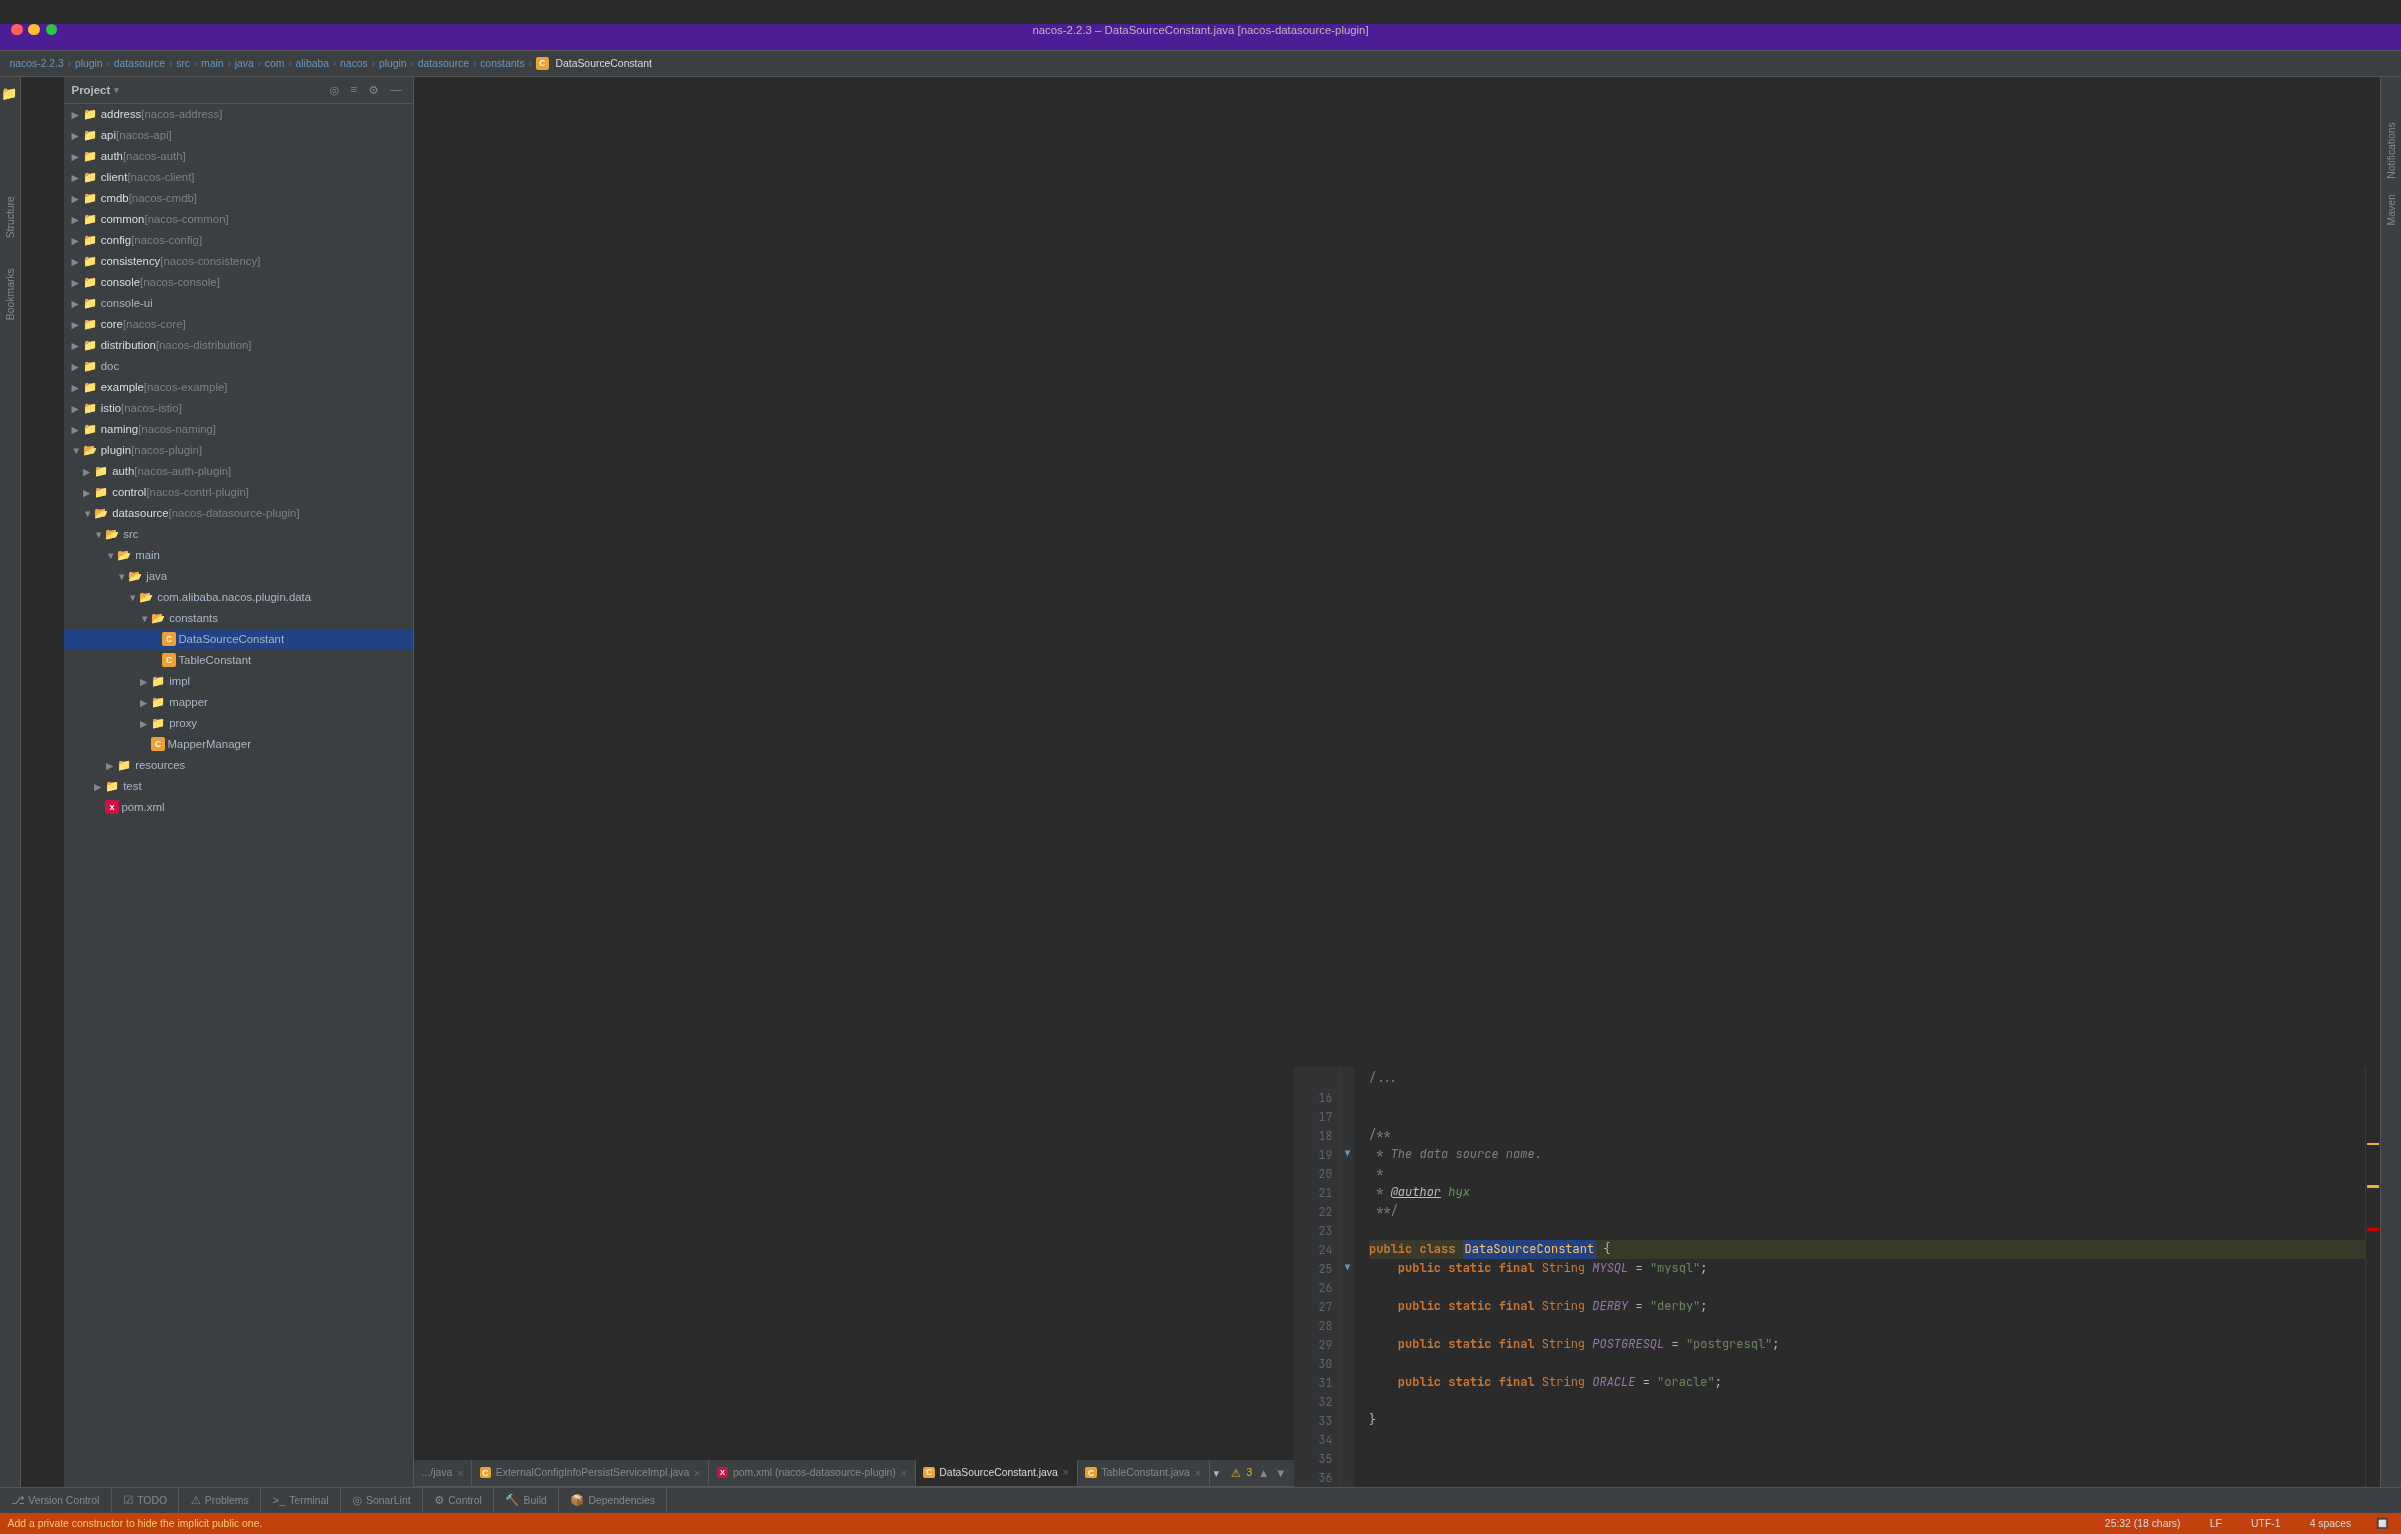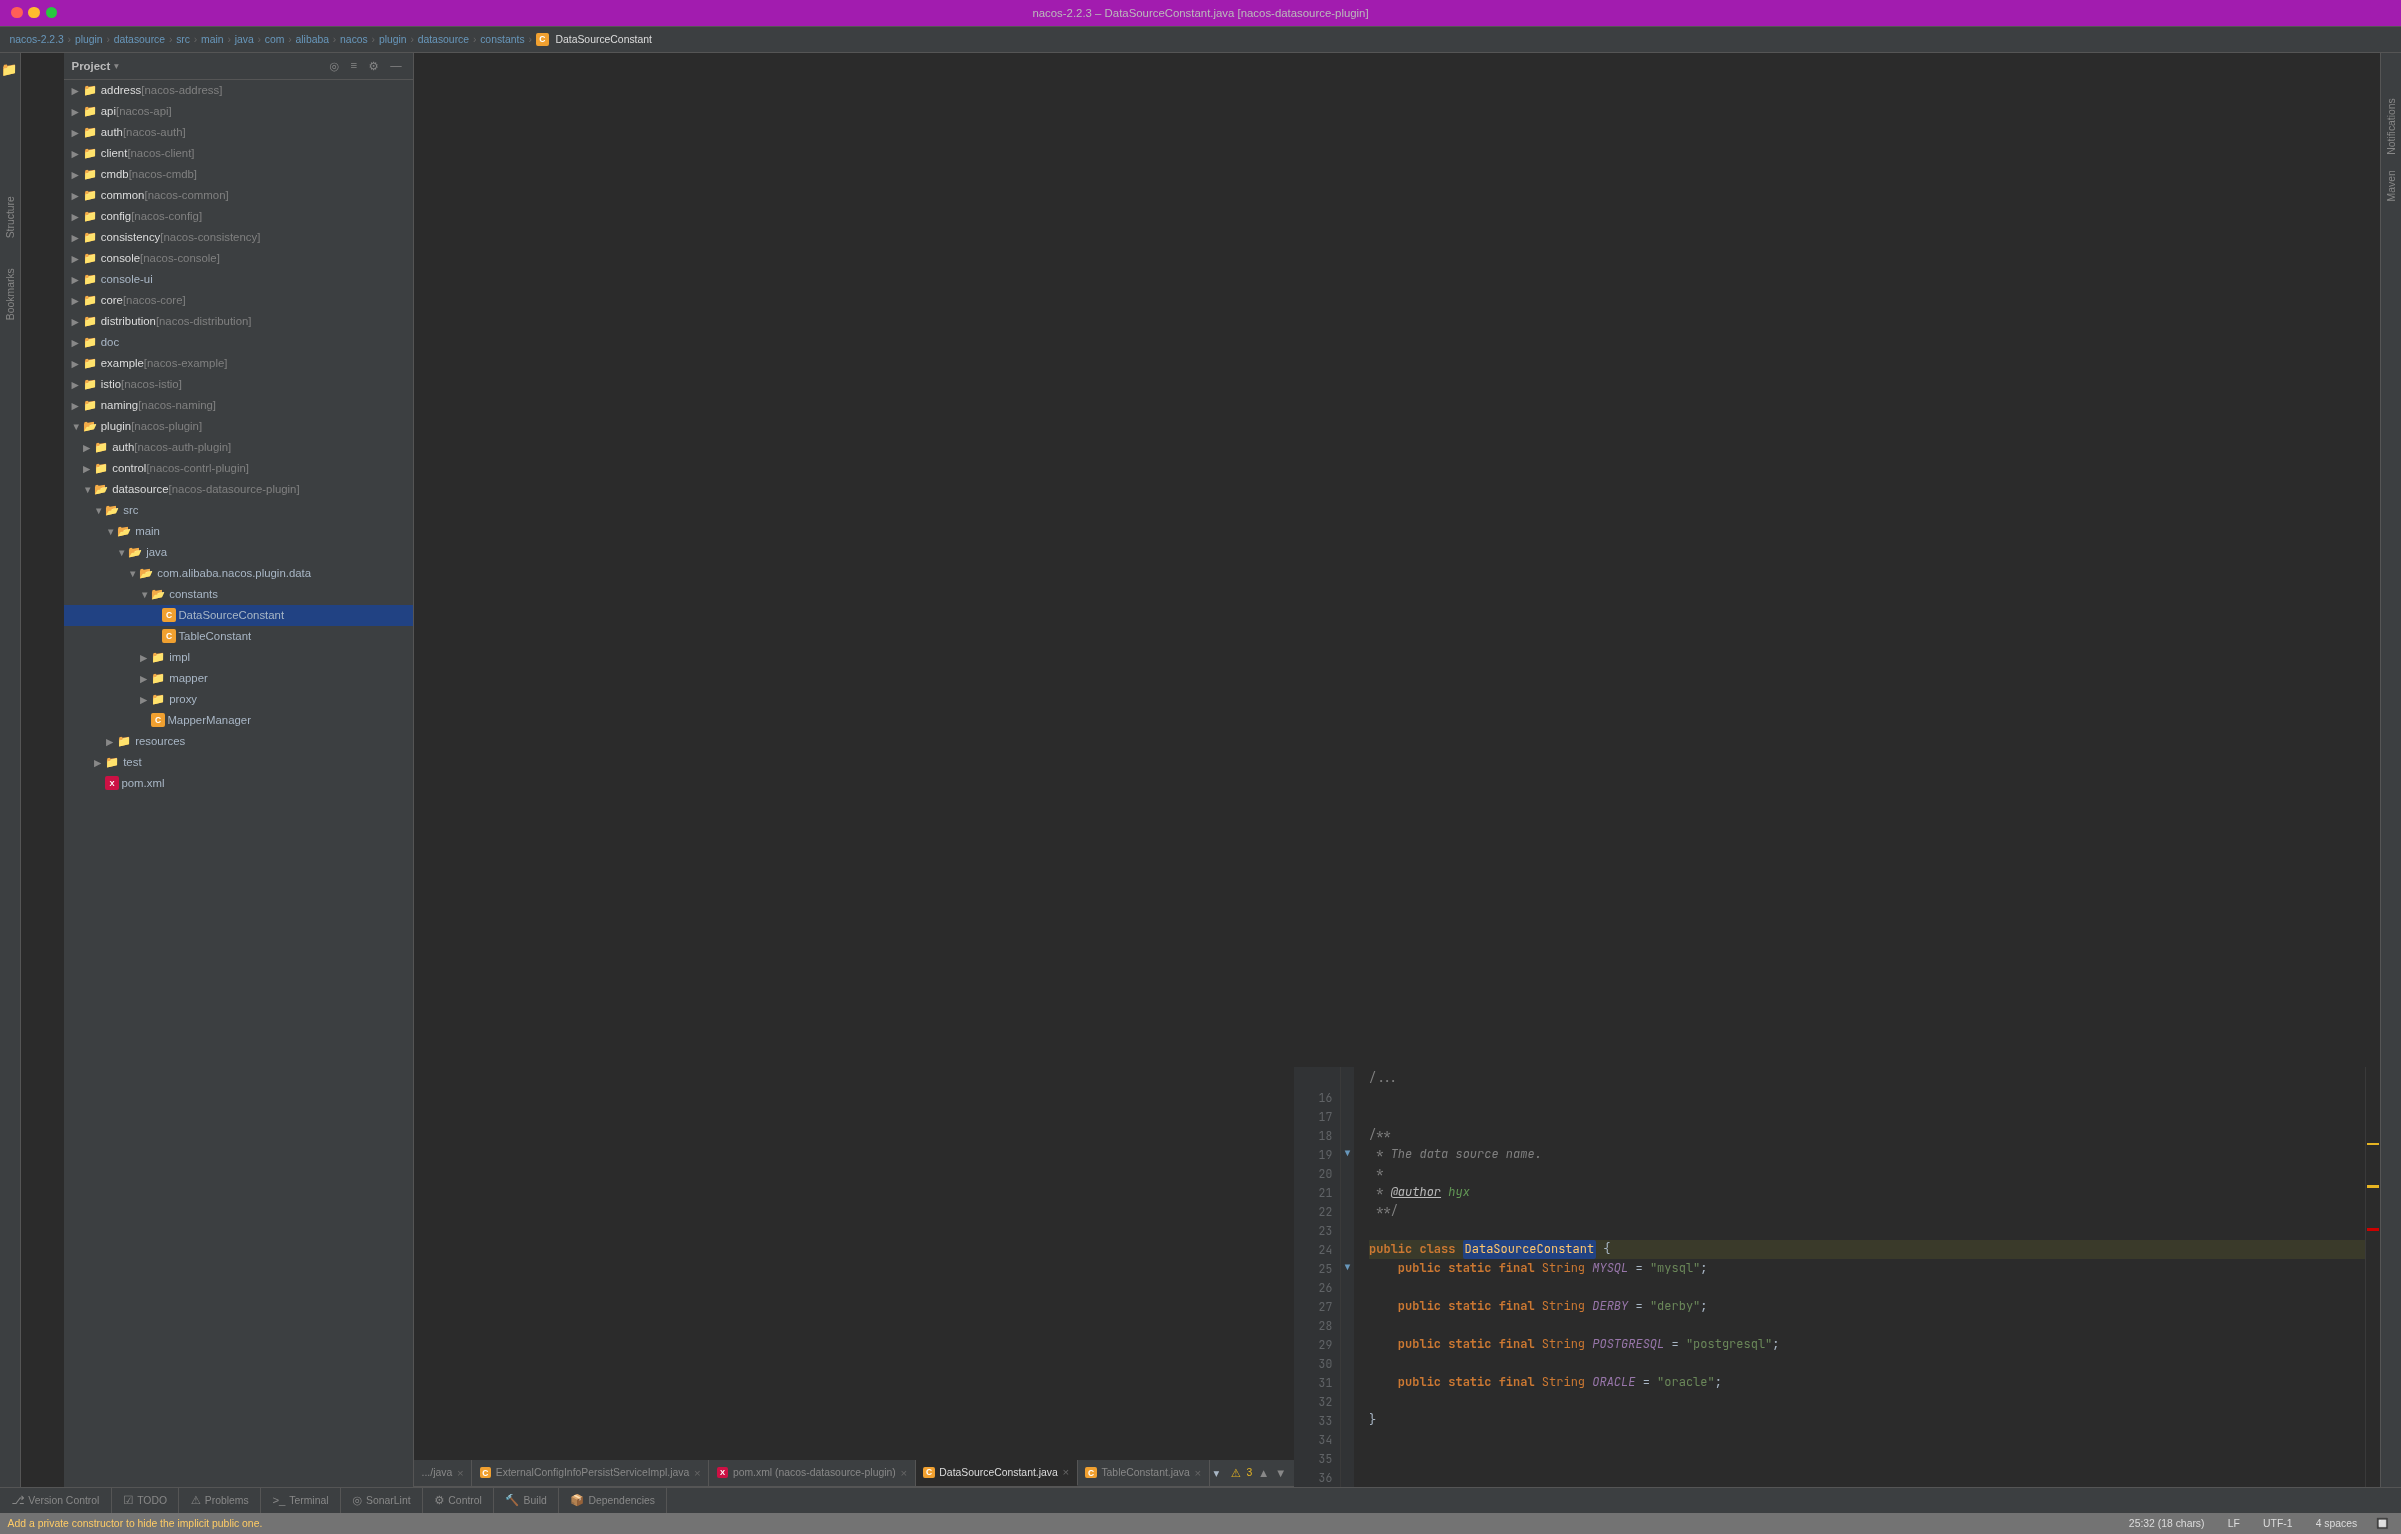--- a/index.html
+++ b/index.html
@@ -1,19 +1,19 @@
 <!DOCTYPE html>
 <html style="font-size:15px"><head>
   <meta charset="utf-8">
   <style>
     * { box-sizing: border-box; margin: 0; padding: 0; }
     body { font-family: -apple-system, BlinkMacSystemFont, 'Helvetica Neue', Arial, sans-serif; font-size: 11.4px; background: #2b2b2b; color: #a9b7c6; height: 100vh; display: flex; flex-direction: column; overflow: hidden; }
     
     
-    .title-bar { background: #a21caf; height: 26.5px; display: flex; align-items: center; padding: 0 11.4px; position: relative; border-bottom: 0.9px solid #555; flex-shrink: 0; }
+    .title-bar { background: #4c1d95; height: 26.5px; display: flex; align-items: flex-start; padding: 0 11.4px; position: relative; border-bottom: 0.9px solid #555; flex-shrink: 0; margin-top: 24px; }
     .traffic-lights { display: flex; gap: 5.7px; }
     .traffic-light { width: 11.4px; height: 11.4px; border-radius: 50%; }
     .tl-red { background: #ff5f57; }
     .tl-yellow { background: #febc2e; }
     .tl-green { background: #28c840; }
     .title-bar-title { position: absolute; left: 50%; transform: translateX(-50%); font-size: 11.4px; color: #bbb; }
 
     
     .breadcrumb { background: #3c3f41; height: 26.5px; display: flex; align-items: center; padding: 0 9.5px; border-bottom: 0.9px solid #555; flex-shrink: 0; gap: 3.8px; font-size: 10.4px; color: #a9b7c6; }
     .breadcrumb-sep { color: #666; }
@@ -648,21 +648,21 @@
   <div class="bottom-tab">
     <span class="bottom-icon">🔨</span>
     <span>Build</span>
   </div>
   <div class="bottom-tab">
     <span class="bottom-icon">📦</span>
     <span>Dependencies</span>
   </div>
 </div>
 
-<div style="background:#737373;height:21px;display:flex;align-items:center;padding:0 7.6px;gap:8px;font-size:10.4px;color:#ddd;flex-shrink:0;">
+<div style="background:#c2410c;height:21px;display:flex;align-items:center;padding:0 7.6px;gap:14px;font-size:10.4px;color:#ddd;flex-shrink:0;">
   <span style="color:#ffcc66;">Add a private constructor to hide the implicit public one.</span>
   <span style="margin-left:auto;">&nbsp;</span>
   <span style="padding:0 7.6px;cursor:pointer;">25:32 (18 chars)</span>
   <span style="padding:0 7.6px;cursor:pointer;">LF</span>
   <span style="padding:0 7.6px;cursor:pointer;">UTF-1</span>
   <span style="padding:0 7.6px;cursor:pointer;">4 spaces</span>
   <span style="padding:0 3.8px;">🔲</span>
 </div>
 
 

